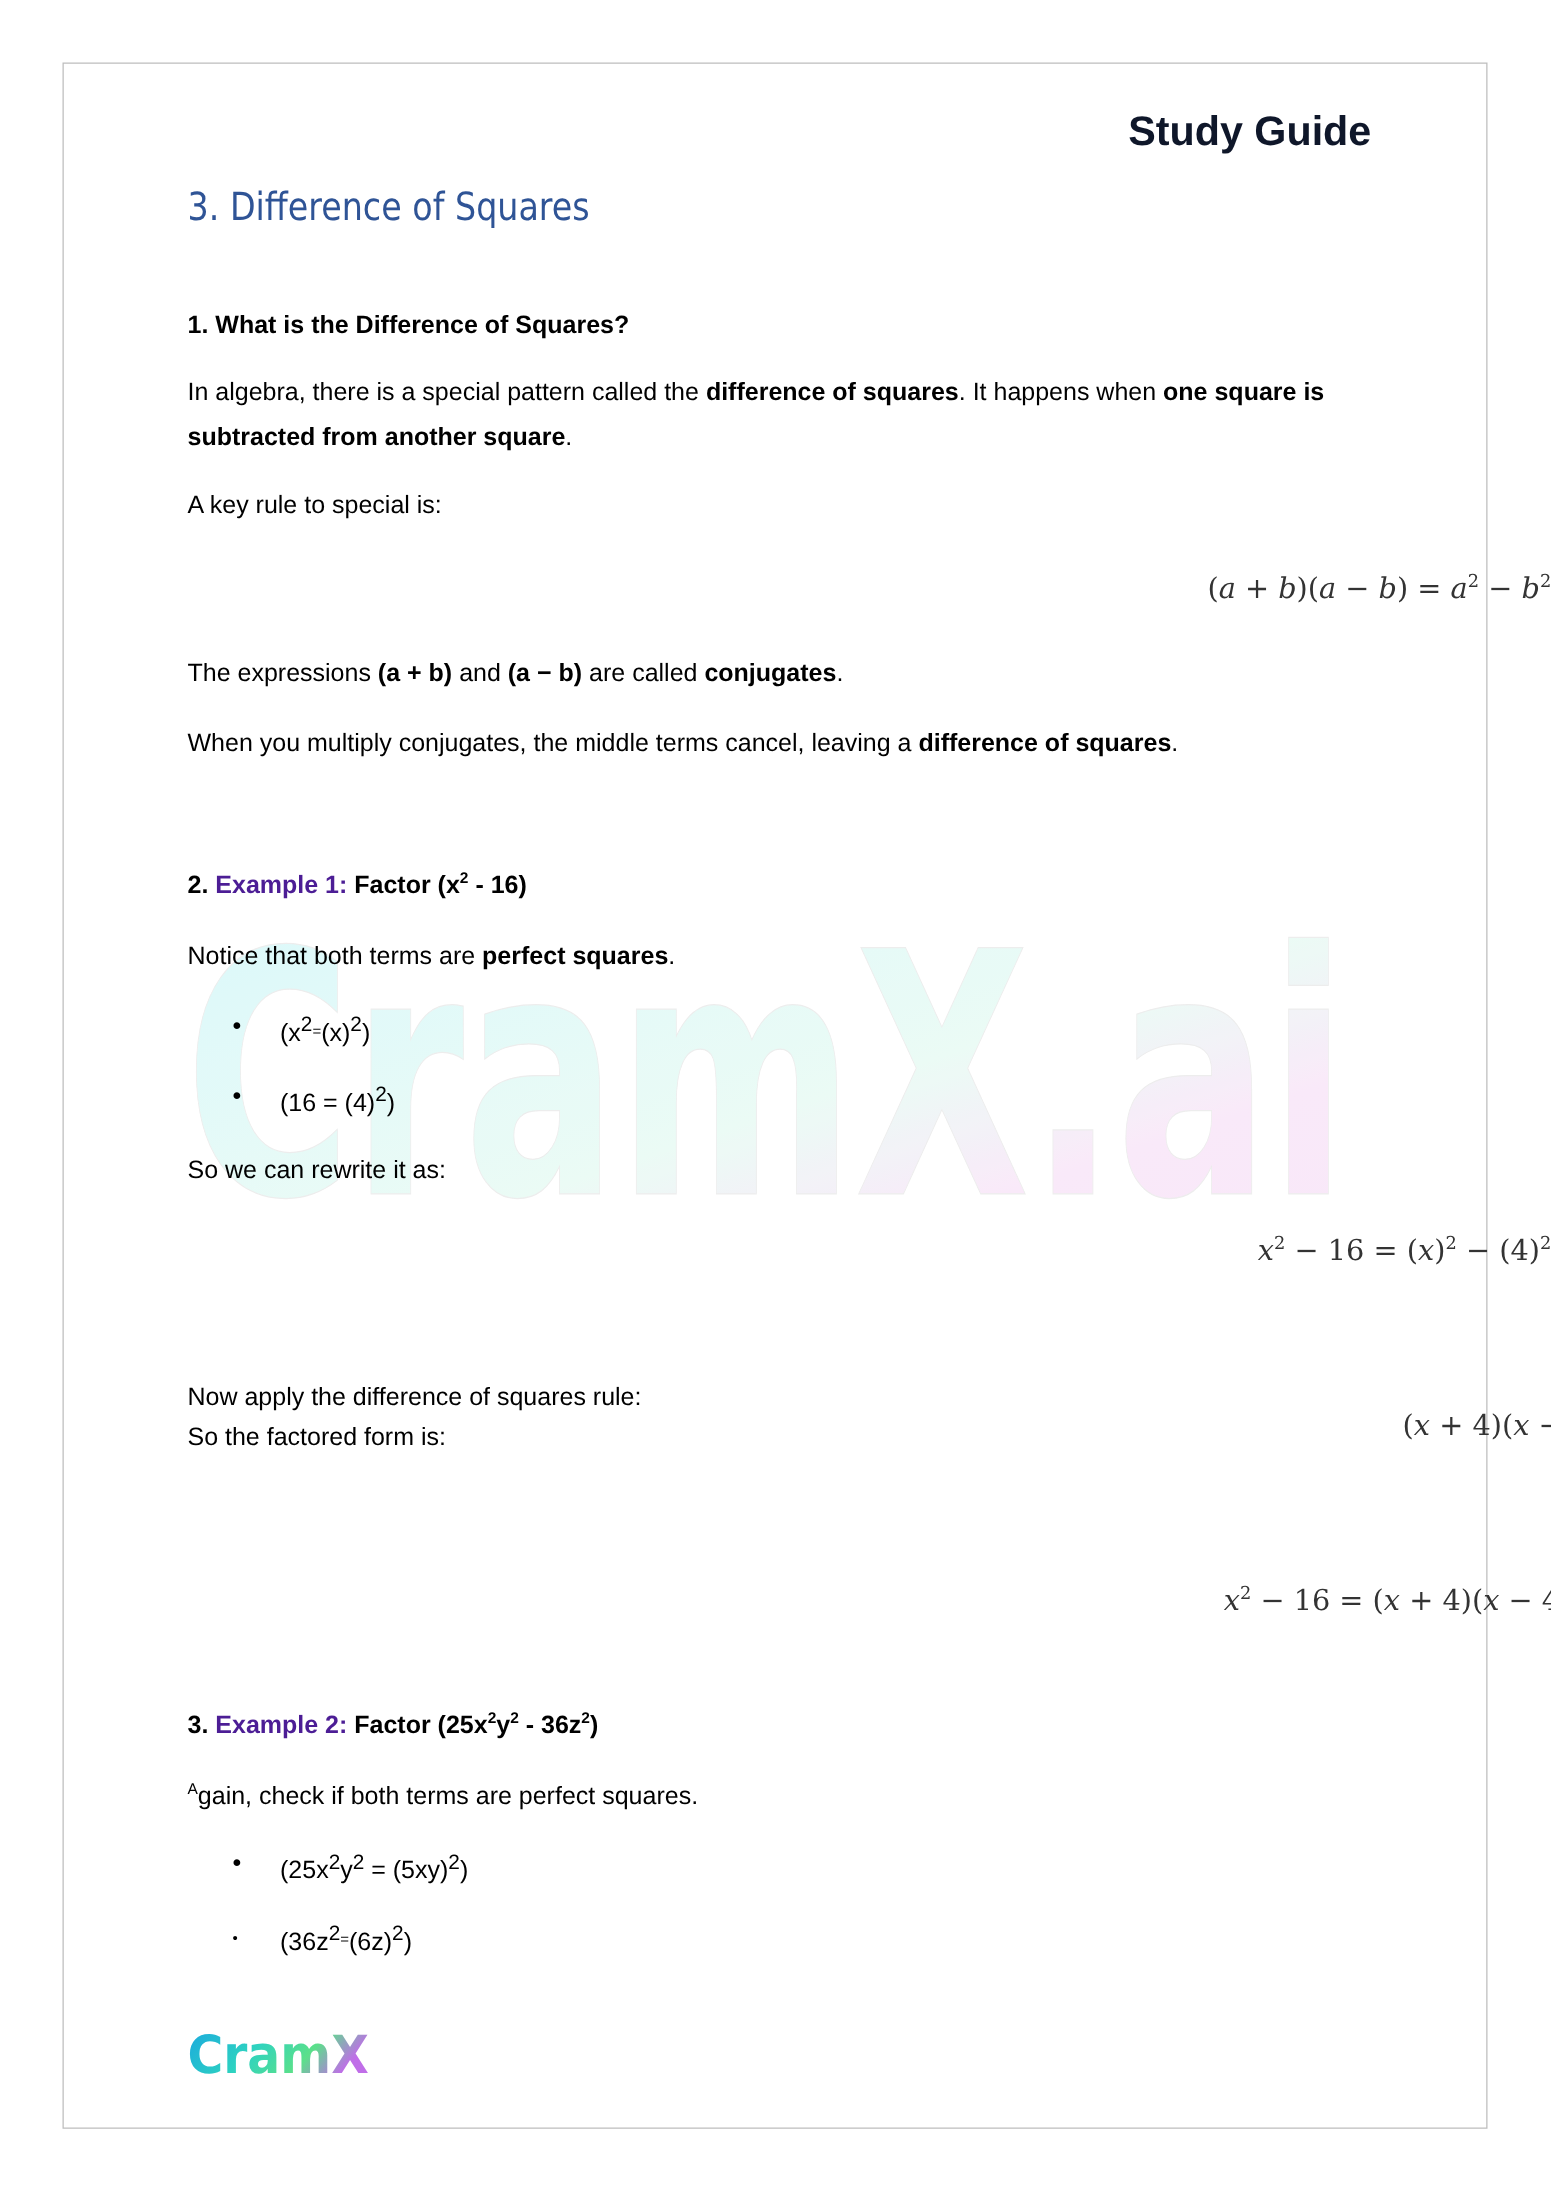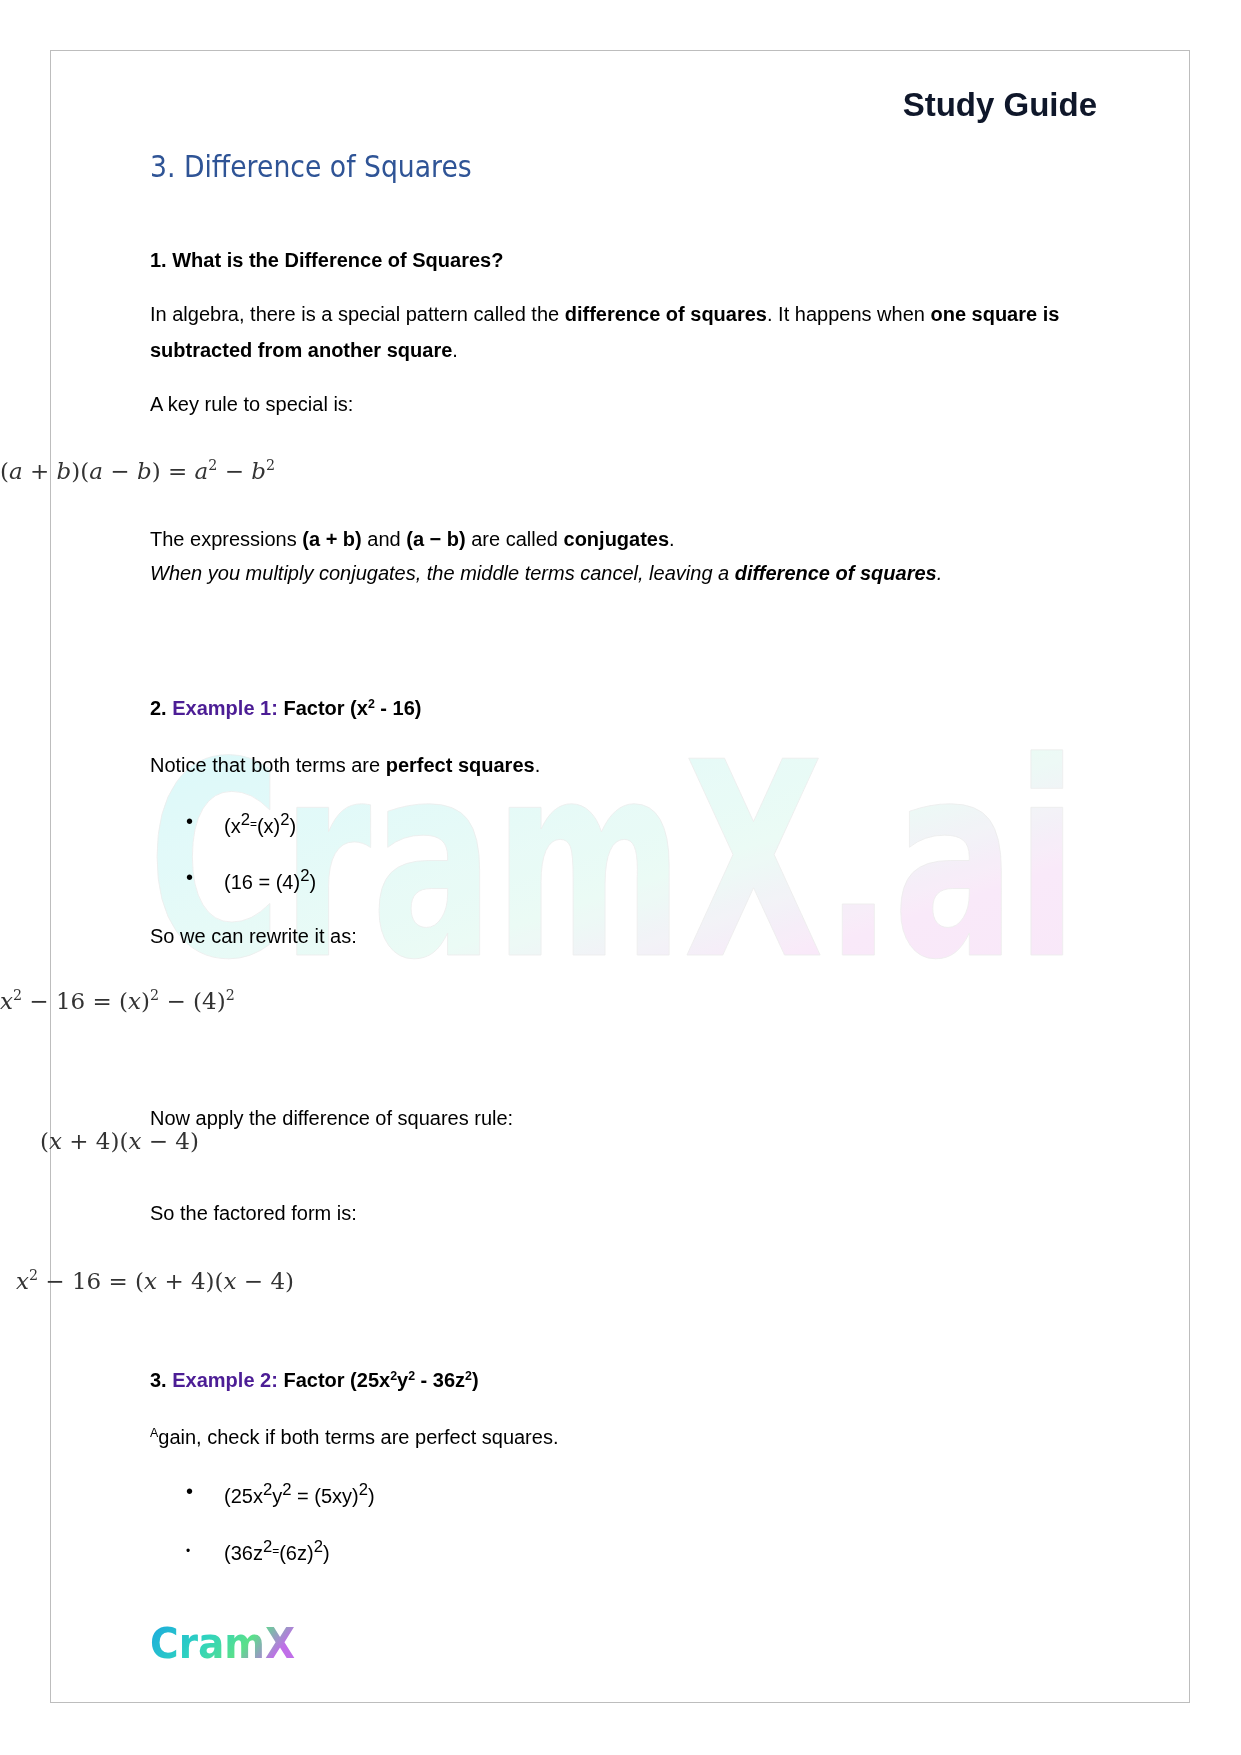--- a/index.html
+++ b/index.html
@@ -3,21 +3,21 @@
 <meta charset="utf-8">
 <style>
   html, body { margin: 0; padding: 0; background: #ffffff; }
   body { width: 1241px; height: 1755px; position: relative; overflow: hidden; font-family: "Liberation Sans", sans-serif; color: #000; }
   .page-border { position: absolute; left: 50px; top: 50px; width: 1140px; height: 1653px; border: 1px solid #bdbdbd; box-sizing: border-box; }
   .header-title { position: absolute; right: 144px; top: 86px; font-size: 33px; font-weight: bold; font-family: "Liberation Sans", sans-serif; color: #0f172a; letter-spacing: 0px; }
   .section-title { position: absolute; left: 150px; top: 148px; font-size: 31px; color: #2f5496; font-family: "DejaVu Sans", sans-serif; transform: scaleX(0.86); transform-origin: left center; }
   .block { position: absolute; left: 150px; font-size: 20px; line-height: 36px; }
   .block b { font-weight: bold; }
   .green { color: #4c1d95; font-weight: bold; }
-  .math { position: absolute; left: 0; width: 1241px; text-align: left; font-family: "DejaVu Serif", serif; font-size: 23px; color: #333; }
+  .math { position: absolute; left: 0; width: 1241px; text-align: right; font-family: "DejaVu Serif", serif; font-size: 23px; color: #333; }
   .math i { font-style: italic; }
   .math sup, .block sup { font-size: 0.62em; vertical-align: 0.6em; line-height: 0; }
   .bullet { position: absolute; left: 186px; font-size: 20px; }
   .bullet .dot { display: inline-block; width: 40px; }
   .bullet .txt { position: absolute; left: 38px; white-space: nowrap; }
   .small-eq { font-size: 0.6em; vertical-align: 0.35em; }
   .watermark { position: absolute; left: 148px; top: 745px; width: 940px; height: 245px; opacity: 0.85; pointer-events: none; }
   .footer-logo { position: absolute; left: 150px; top: 1618px; width: 150px; height: 48px; }
 </style>
 </head>
@@ -49,21 +49,21 @@
 <div class="block" style="top:386px;">A key rule to special is:</div>
 
 <div class="math" style="top:458px;">
   (<i>a</i> + <i>b</i>)(<i>a</i> − <i>b</i>) = <i>a</i><sup>2</sup> − <i>b</i><sup>2</sup>
 </div>
 
 <div class="block" style="top:521px;">
   <span>The expressions </span><b>(a + b)</b><span> and </span><b>(a − b)</b><span> are called </span><b>conjugates</b><span>.</span>
 </div>
 
-<div class="block" style="top:555px;font-style:italic;">
+<div class="block" style="top:577px;">
   <span>When you multiply conjugates, the middle terms cancel, leaving a </span><b>difference of squares</b><span>.</span>
 </div>
 
 <div class="block" style="top:690px;font-weight:bold;">
   <span>2. </span><span class="green">Example 1:</span><span> Factor (x</span><sup>2</sup><span> - 16)</span>
 </div>
 
 <div class="block" style="top:747px;">
   <span>Notice that both terms are </span><b>perfect squares</b><span>.</span>
 </div>
@@ -80,21 +80,21 @@
 <div class="math" style="top:988px;">
   <i>x</i><sup>2</sup> − 16 = (<i>x</i>)<sup>2</sup> − (4)<sup>2</sup>
 </div>
 
 <div class="block" style="top:1100px;">Now apply the difference of squares rule:</div>
 
 <div class="math" style="top:1128px;margin-left:40px;">
   (<i>x</i> + 4)(<i>x</i> − 4)
 </div>
 
-<div class="block" style="top:1195px;">So the factored form is:</div>
+<div class="block" style="top:1132px;">So the factored form is:</div>
 
 <div class="math" style="top:1268px;margin-left:16px;">
   <i>x</i><sup>2</sup> − 16 = (<i>x</i> + 4)(<i>x</i> − 4)
 </div>
 
 <div class="block" style="top:1362px;font-weight:bold;">
   <span>3. </span><span class="green">Example 2:</span><span> Factor (25x<sup>2</sup>y<sup>2</sup> - 36z<sup>2</sup>)</span>
 </div>
 
 <div class="block" style="top:1419px;">

